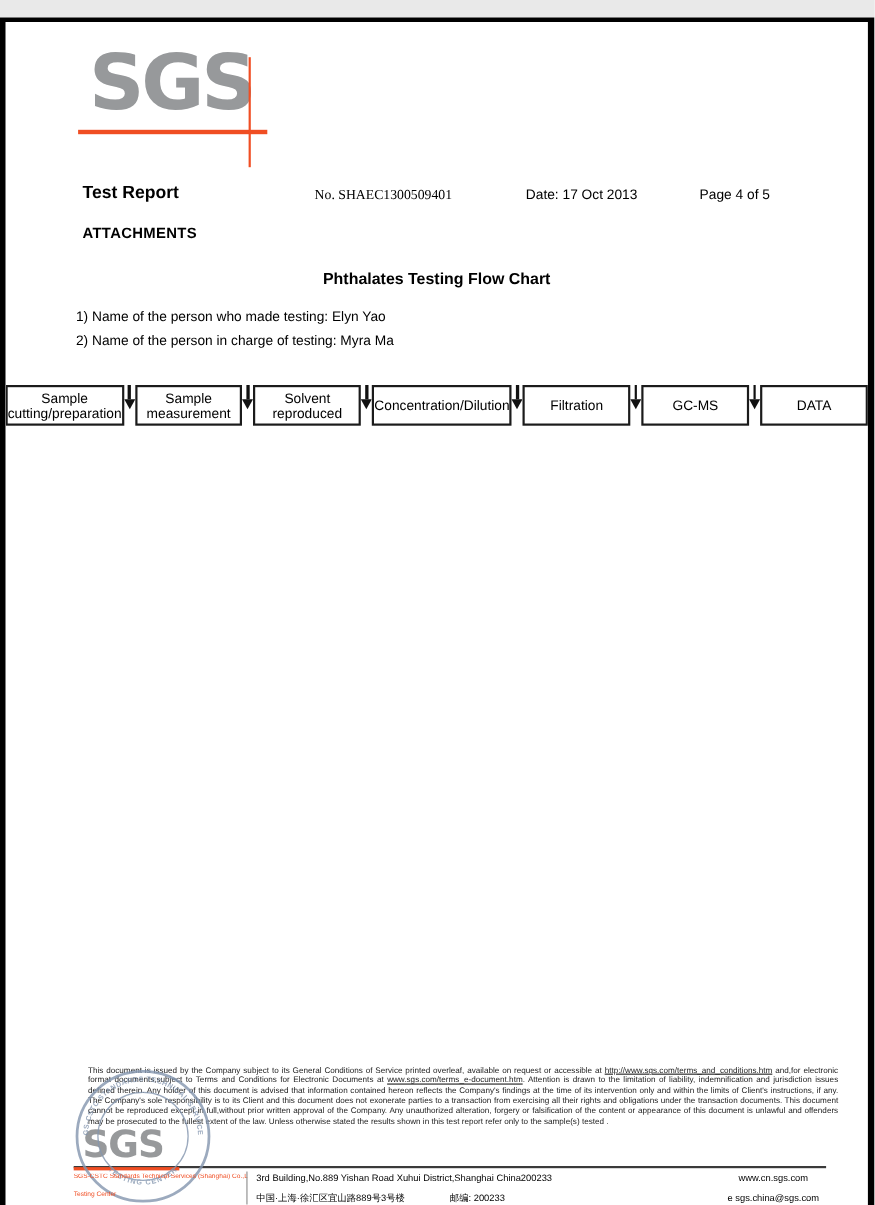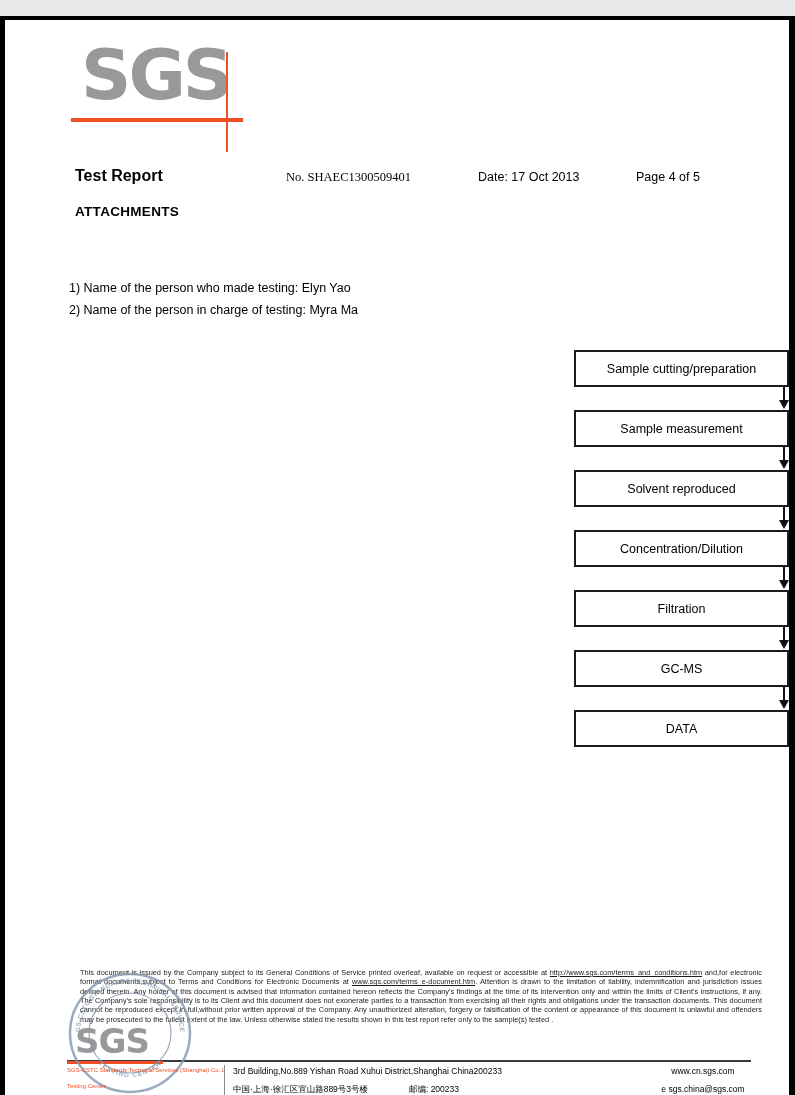--- a/index.html
+++ b/index.html
@@ -35,21 +35,21 @@
   .hdr.title{left:70px;top:147px;font-size:16px;font-weight:bold;}
   .hdr.no{left:281px;top:150px;font-family:Liberation Serif, serif;}
   .hdr.date{left:473px;top:150px;}
   .hdr.pageinfo{left:631px;top:150px;}
   .attachments{position:absolute;left:70px;top:184px;font-size:13.5px;font-weight:bold;letter-spacing:.3px;}
   .chart-title{position:absolute;left:0;right:0;top:226px;text-align:center;font-size:14.5px;font-weight:bold;}
   .note{position:absolute;left:64px;font-size:12.5px;white-space:nowrap;}
   .note1{top:261px;}
   .note2{top:283px;}
   
-  .flowchart{position:absolute;left:0;right:0;top:330px;display:flex;flex-direction:column;align-items:flex-end;}
+  .flowchart{position:absolute;left:0;right:0;top:330px;display:flex;flex-direction:row;align-items:flex-start;}
   .flow-box{
     width:215px;height:37px;border:2px solid #1b1b1b;background:#fff;
     display:flex;align-items:center;justify-content:center;
     font-size:12.5px;text-align:center;
   }
   .flow-arrow{height:23px;display:flex;flex-direction:column;align-items:center;justify-content:flex-start;}
   .flow-arrow .shaft{width:2.5px;height:13px;background:#111;}
   .flow-arrow .head{width:0;height:0;border-left:5px solid transparent;border-right:5px solid transparent;border-top:9px solid #111;}
   
   .disclaimer{
@@ -92,20 +92,21 @@
     <div class="logo-hbar"></div>
     <div class="logo-vbar"></div>
   </div>
 
   <div class="hdr title">Test Report</div>
   <div class="hdr no">No. SHAEC1300509401</div>
   <div class="hdr date">Date: 17 Oct 2013</div>
   <div class="hdr pageinfo">Page 4 of 5</div>
 
   <div class="attachments">ATTACHMENTS</div>
+  <div class="chart-title">Phthalates Testing Flow Chart</div>
   <div class="note note1">1) Name of the person who made testing: Elyn Yao</div>
   <div class="note note2">2) Name of the person in charge of testing: Myra Ma</div>
 
   <div class="flowchart">
     <div class="flow-box">Sample cutting/preparation</div>
     <div class="flow-arrow">
         <div class="shaft"></div>
         <div class="head"></div>
       </div>
     <div class="flow-box">Sample measurement</div>

